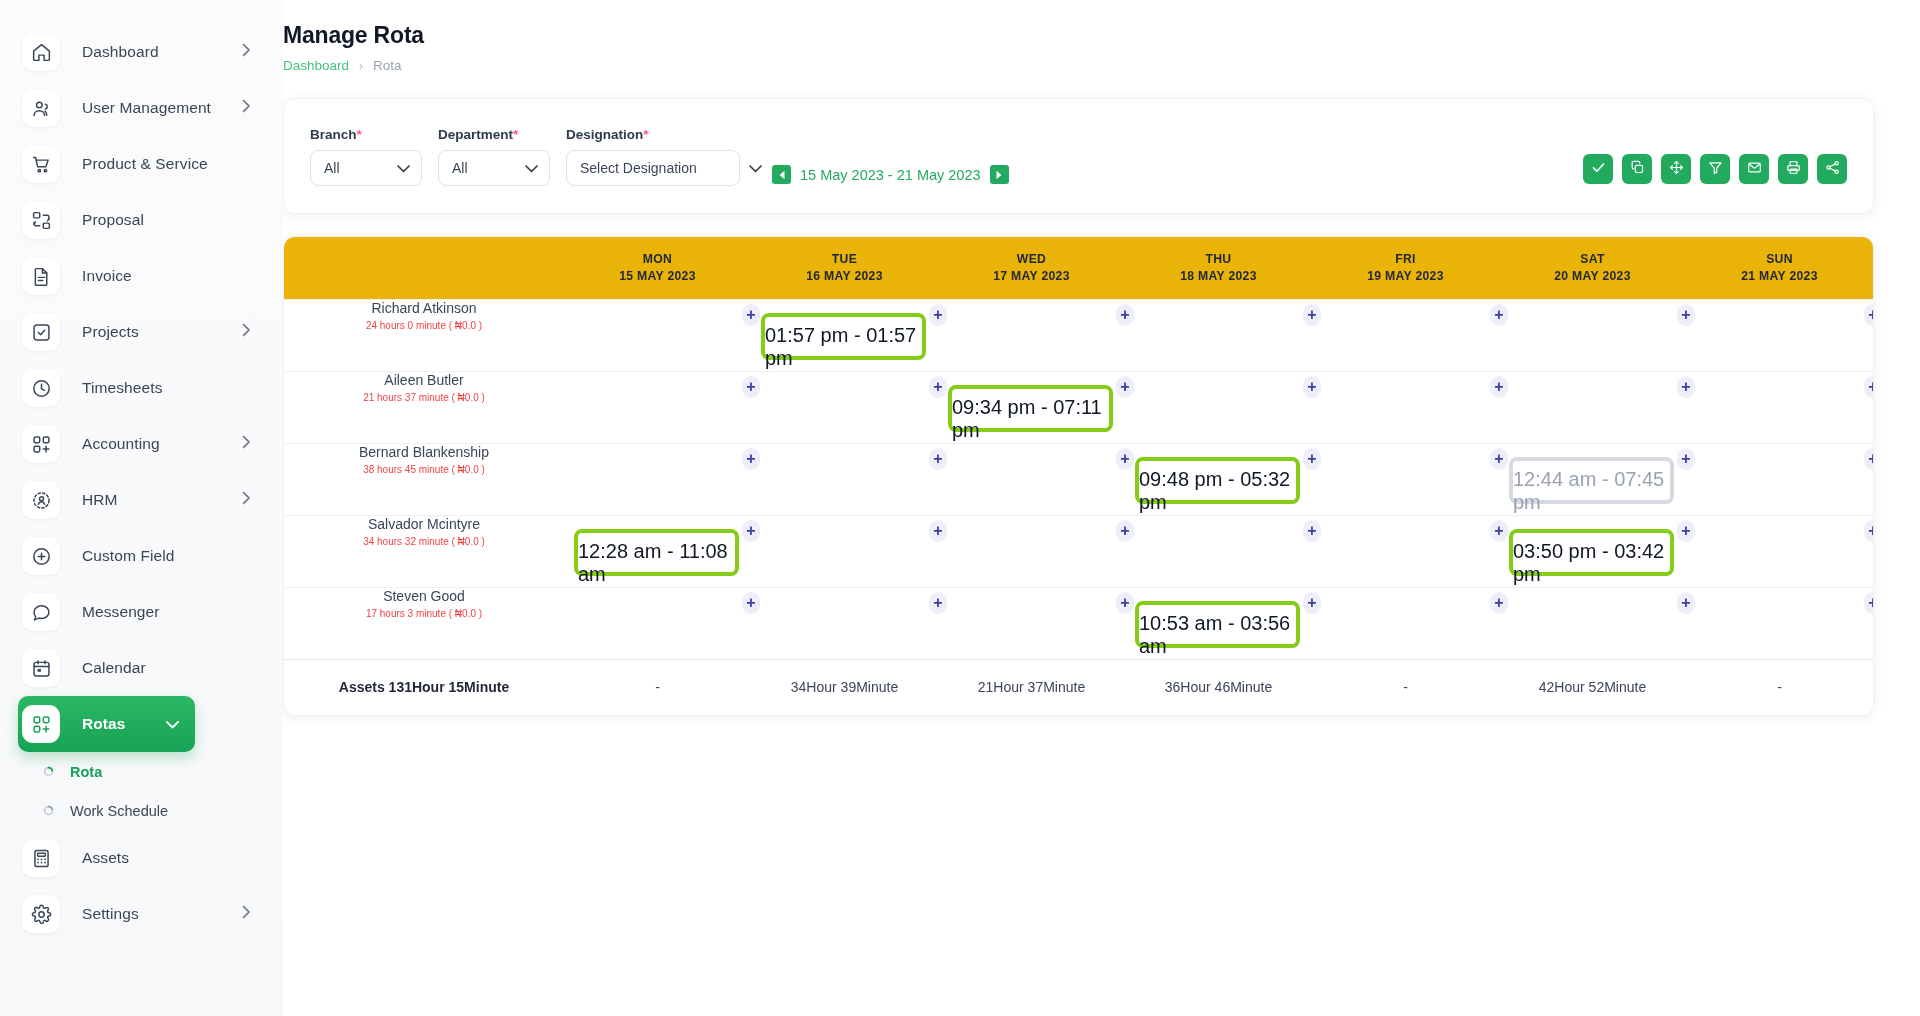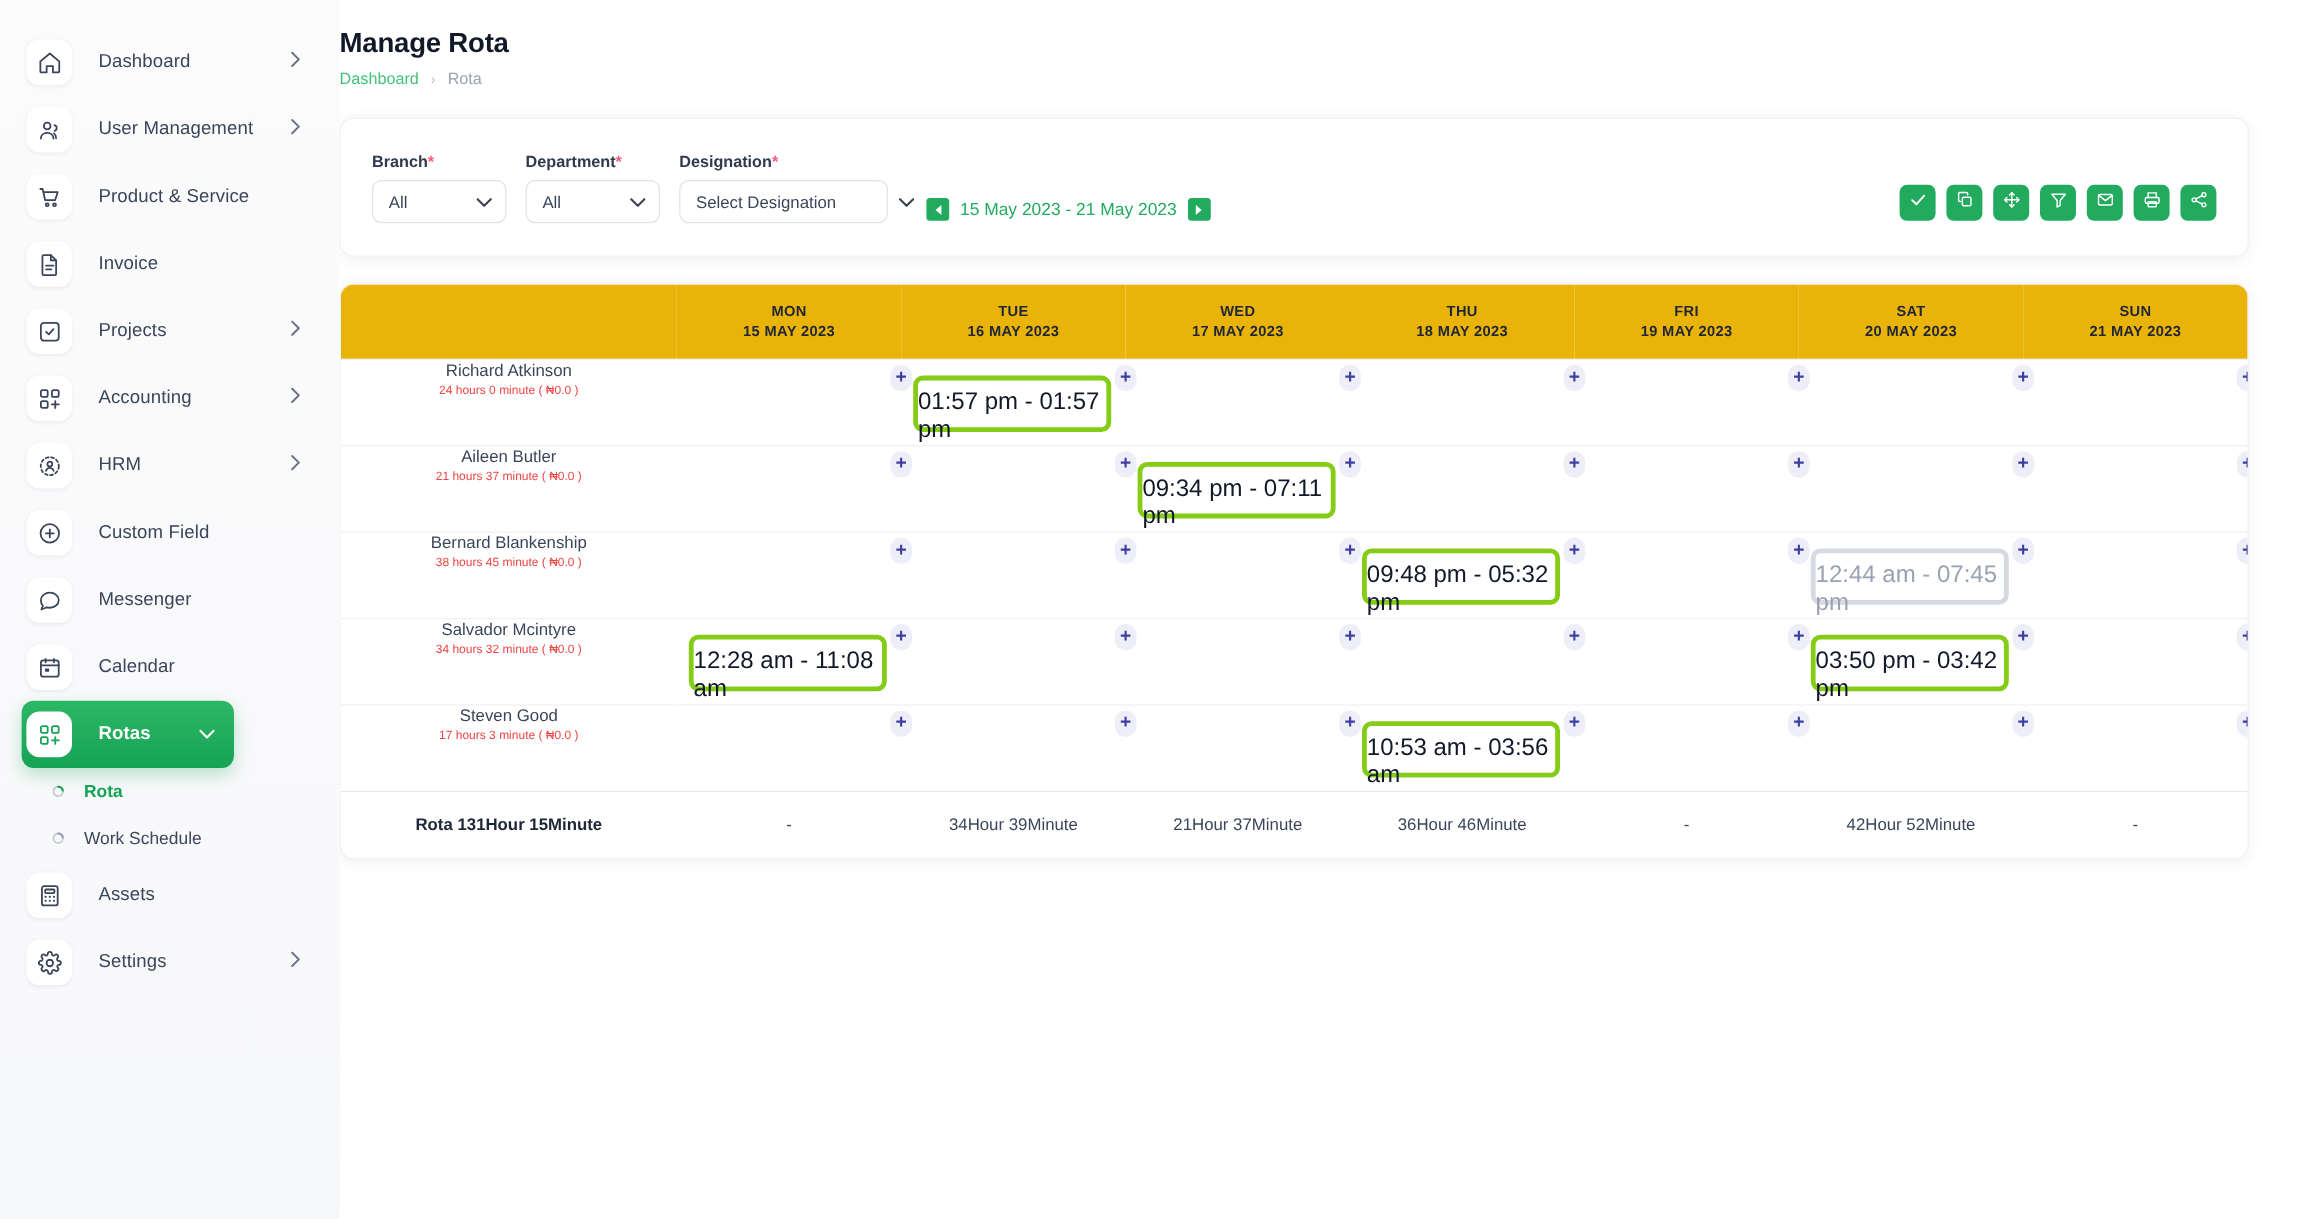--- a/index.html
+++ b/index.html
@@ -220,38 +220,58 @@
             <path d="M3 4h2.2l2.3 10.5h9.6L19.5 7H6.2"></path>
             <circle cx="9.5" cy="19" r="1.4"></circle>
             <circle cx="16.5" cy="19" r="1.4"></circle>
           </svg>
         </span>
         <span class="lbl">Product &amp; Service</span>
       </div>
       <div class="nav-item">
         <span class="ico">
           <svg width="21" height="21" viewBox="0 0 24 24" fill="none" stroke="#3b4559" stroke-width="1.7" stroke-linecap="round" stroke-linejoin="round">
+            <rect x="3" y="3" width="7" height="6" rx="1.2"></rect>
+            <rect x="14" y="15" width="7" height="6" rx="1.2"></rect>
+            <path d="M14 6h4.5a2 2 0 0 1 2 2v2M10 18H5.5a2 2 0 0 1-2-2v-2"></path>
+            <path d="M19 12.5l1.5-2.5M5 13.8L3.5 16.3"></path>
+          </svg>
+        </span>
+        <span class="lbl">Proposal</span>
+      </div>
+      <div class="nav-item">
+        <span class="ico">
+          <svg width="21" height="21" viewBox="0 0 24 24" fill="none" stroke="#3b4559" stroke-width="1.7" stroke-linecap="round" stroke-linejoin="round">
             <path d="M6 3h7l5 5v13a1 1 0 0 1-1 1H6a1 1 0 0 1-1-1V4a1 1 0 0 1 1-1z"></path>
             <path d="M13 3v5h5"></path>
             <path d="M8.5 13h7M8.5 16.5h5"></path>
           </svg>
         </span>
         <span class="lbl">Invoice</span>
       </div>
       <div class="nav-item">
         <span class="ico">
           <svg width="21" height="21" viewBox="0 0 24 24" fill="none" stroke="#3b4559" stroke-width="1.7" stroke-linecap="round" stroke-linejoin="round">
             <rect x="3.5" y="3.5" width="17" height="17" rx="3"></rect>
             <path d="M8.5 12l2.5 2.5 4.5-5"></path>
           </svg>
         </span>
         <span class="lbl">Projects</span>
         <span class="chev"><svg width="9" height="14" viewBox="0 0 9 14" fill="none" stroke="#6b7385" stroke-width="1.7" stroke-linecap="round" stroke-linejoin="round">
             <path d="M1.5 1.5L7 7l-5.5 5.5"></path>
           </svg></span>
+      </div>
+      <div class="nav-item">
+        <span class="ico">
+          <svg width="21" height="21" viewBox="0 0 24 24" fill="none" stroke="#3b4559" stroke-width="1.7" stroke-linecap="round" stroke-linejoin="round">
+            <circle cx="12" cy="12" r="8.8"></circle>
+            <path d="M12 7v5.2l3.2 2"></path>
+          </svg>
+        </span>
+        <span class="lbl">Timesheets</span>
       </div>
       <div class="nav-item">
         <span class="ico">
           <svg width="21" height="21" viewBox="0 0 24 24" fill="none" stroke="#3b4559" stroke-width="1.7" stroke-linecap="round" stroke-linejoin="round">
             <rect x="3.5" y="3.5" width="6.5" height="6.5" rx="1.6"></rect>
             <rect x="14" y="3.5" width="6.5" height="6.5" rx="1.6"></rect>
             <rect x="3.5" y="14" width="6.5" height="6.5" rx="1.6"></rect>
             <path d="M17.2 14v6.5M14 17.2h6.5"></path>
           </svg>
         </span>
@@ -661,21 +681,21 @@
             <td class="day-cell">
               <div class="plus">+</div>
             </td>
             <td class="day-cell">
               <div class="plus">+</div>
             </td>
           </tr>
         </tbody>
       <tfoot>
         <tr id="foot-row">
-            <td class="total-label">Rota 131Hour 15Minute</td>
+            <td class="total-label">Assets 131Hour 15Minute</td>
             <td>-</td>
             <td>34Hour 39Minute</td>
             <td>21Hour 37Minute</td>
             <td>36Hour 46Minute</td>
             <td>-</td>
             <td>42Hour 52Minute</td>
             <td>-</td>
           </tr>
       </tfoot>
     </table>

